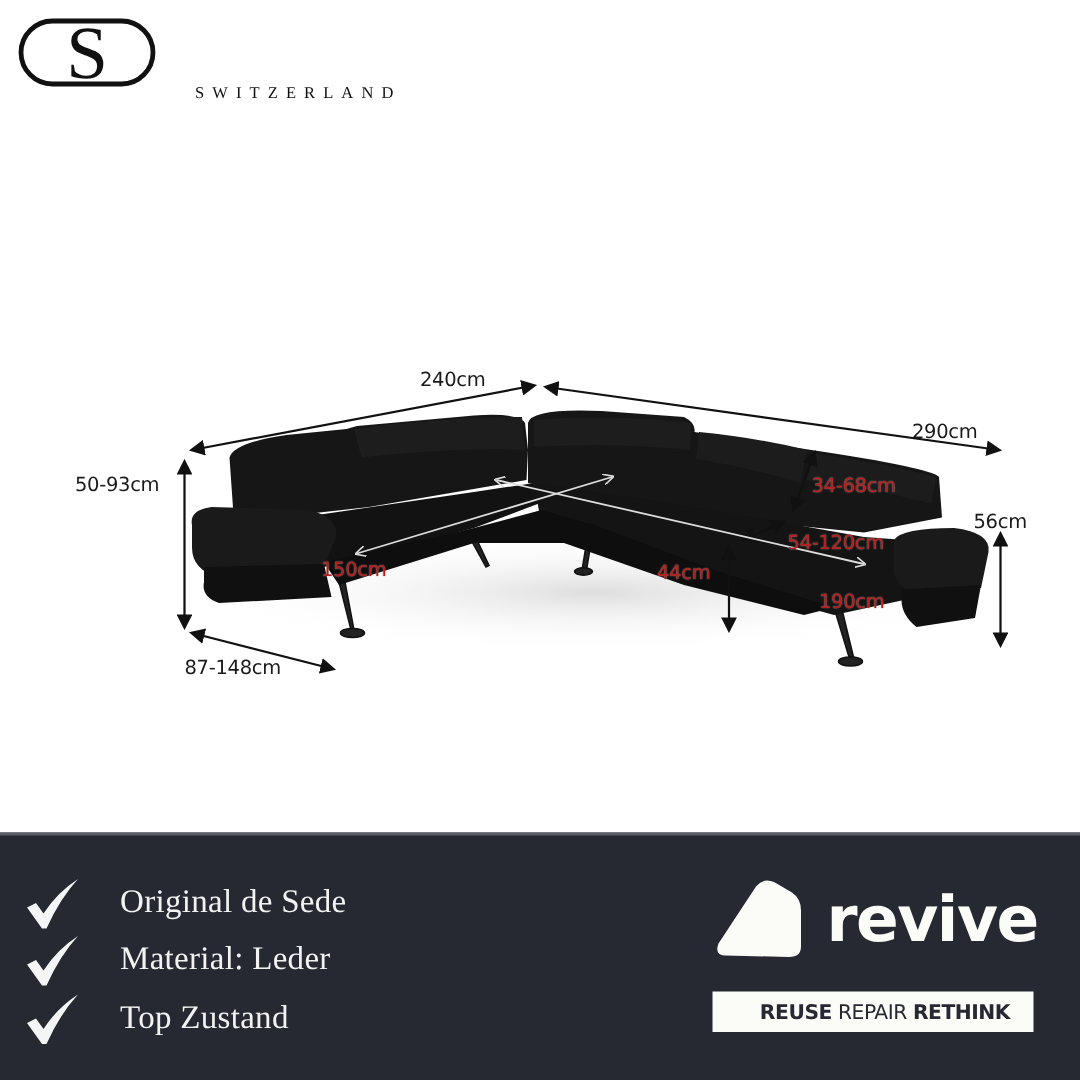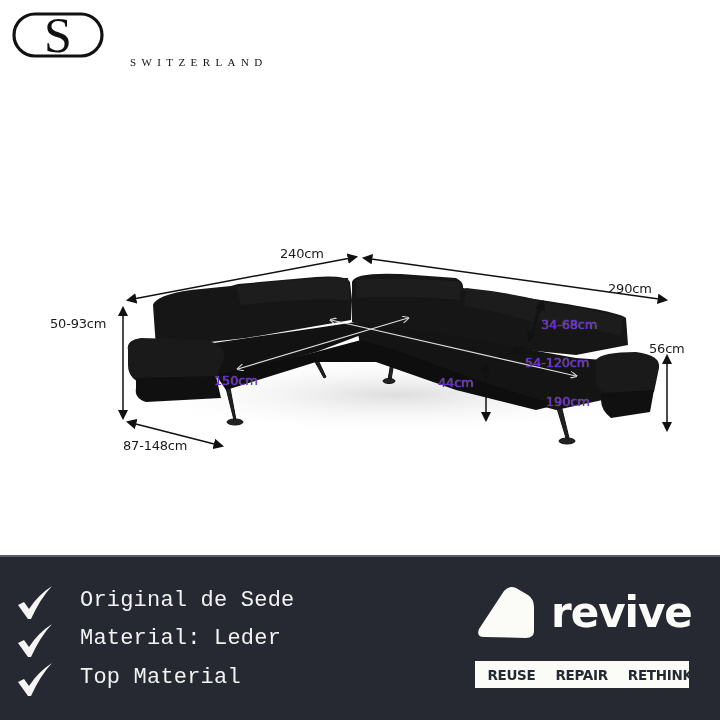--- a/index.html
+++ b/index.html
@@ -7,32 +7,32 @@
     body { position: relative; font-family: "Liberation Sans", sans-serif; }
 
     .logo { position: absolute; left: 12px; top: 10px; width: 270px; height: 52px; }
     .logo-mark { position: absolute; left: 0; top: 2px; width: 92px; height: 46px; }
     .brand-name { position: absolute; left: 117px; top: 2px; font-family: "Liberation Serif", "DejaVu Serif", serif; font-size: 40px; color: #111; line-height: 40px; letter-spacing: 0.5px; }
     .brand-sub { position: absolute; left: 118px; top: 46px; font-family: "Liberation Serif", serif; font-size: 11px; letter-spacing: 5.4px; color: #111; }
 
     .product { position: absolute; left: 16px; top: 230px; width: 720px; height: 230px; }
 
     .dim { position: absolute; font-family: "DejaVu Sans", sans-serif; font-size: 13px; color: #1a1a1a; letter-spacing: -0.2px; white-space: nowrap; }
-    .dim.inner { color: #6d28d9; text-shadow: 0 0 1px #999; }
+    .dim.inner { color: #b91c1c; text-shadow: 0 0 1px #999; }
 
     .banner { position: absolute; left: 0; top: 555px; width: 720px; height: 165px; background: #262932; border-top: 2px solid #5a5d66; }
     .check-row { position: absolute; left: 16px; height: 38px; display: flex; align-items: center; }
     .check-icon { width: 38px; height: 38px; }
-    .check-label { position: absolute; left: 64px; top: 5px; font-family: Liberation Mono, monospace; font-size: 22px; font-weight: 300; color: #f2f2f2; white-space: nowrap; letter-spacing: 0.2px; }
+    .check-label { position: absolute; left: 64px; top: 5px; font-family: Liberation Serif, serif; font-size: 22px; font-weight: 300; color: #f2f2f2; white-space: nowrap; letter-spacing: 0.2px; }
 
     .revive-logo { position: absolute; left: 476px; top: 585px; width: 70px; height: 56px; }
     .revive-word { position: absolute; left: 551px; top: 587px; font-family: "DejaVu Sans", sans-serif; font-weight: bold; font-size: 42px; color: #fbfbf8; letter-spacing: -1px; line-height: 52px; text-align: right; }
     .tagline-box { position: absolute; left: 475px; top: 661px; width: 214px; height: 27px; background: #fbfbf8; display: flex; align-items: center; justify-content: center; font-family: "DejaVu Sans", sans-serif; font-size: 13.5px; color: #262932; letter-spacing: -0.3px; white-space: nowrap; padding-left: 16px; }
     .tagline-box .b { font-weight: bold; }
-    .tagline-box .l { font-weight: bold; margin: 0 20px; }
+    .tagline-box .l { font-weight: normal; margin: 0 4px; }
   </style>
 </head>
 <body>
 
 <div class="logo">
   <svg class="logo-mark" viewBox="0 0 92 46">
     <rect x="2" y="2" width="88" height="42" rx="21" ry="21" fill="none" stroke="#111" stroke-width="3.2"></rect>
     <text x="46" y="40" text-anchor="middle" font-family="Liberation Serif, serif" font-size="50" fill="#111">S</text>
   </svg>
   <div class="brand-sub">SWITZERLAND</div>
@@ -118,21 +118,21 @@
   <div class="check-row" style="top:64px;">
     <svg class="check-icon" viewBox="0 0 38 38">
       <path d="M2 22 L8 19 L13 26 Q22 12 36 3 Q24 16 15 36 L12 36 Z" fill="#f5f5f5"></path>
     </svg>
     <span class="check-label">Material: Leder</span>
   </div>
   <div class="check-row" style="top:103px;">
     <svg class="check-icon" viewBox="0 0 38 38">
       <path d="M2 22 L8 19 L13 26 Q22 12 36 3 Q24 16 15 36 L12 36 Z" fill="#f5f5f5"></path>
     </svg>
-    <span class="check-label">Top Material</span>
+    <span class="check-label">Top Zustand</span>
   </div>
 </div>
 
 <svg class="revive-logo" viewBox="0 0 70 56">
   <path d="M8 52 Q0 52 3 44 L28 6 Q33 0 40 3 L52 10 Q58 14 58 22 L58 46 Q58 53 50 53 Z" fill="#fbfbf8"></path>
 </svg>
 <div class="revive-word">revive</div>
 <div class="tagline-box">
   <span class="b">REUSE</span>
   <span class="l">REPAIR</span>

